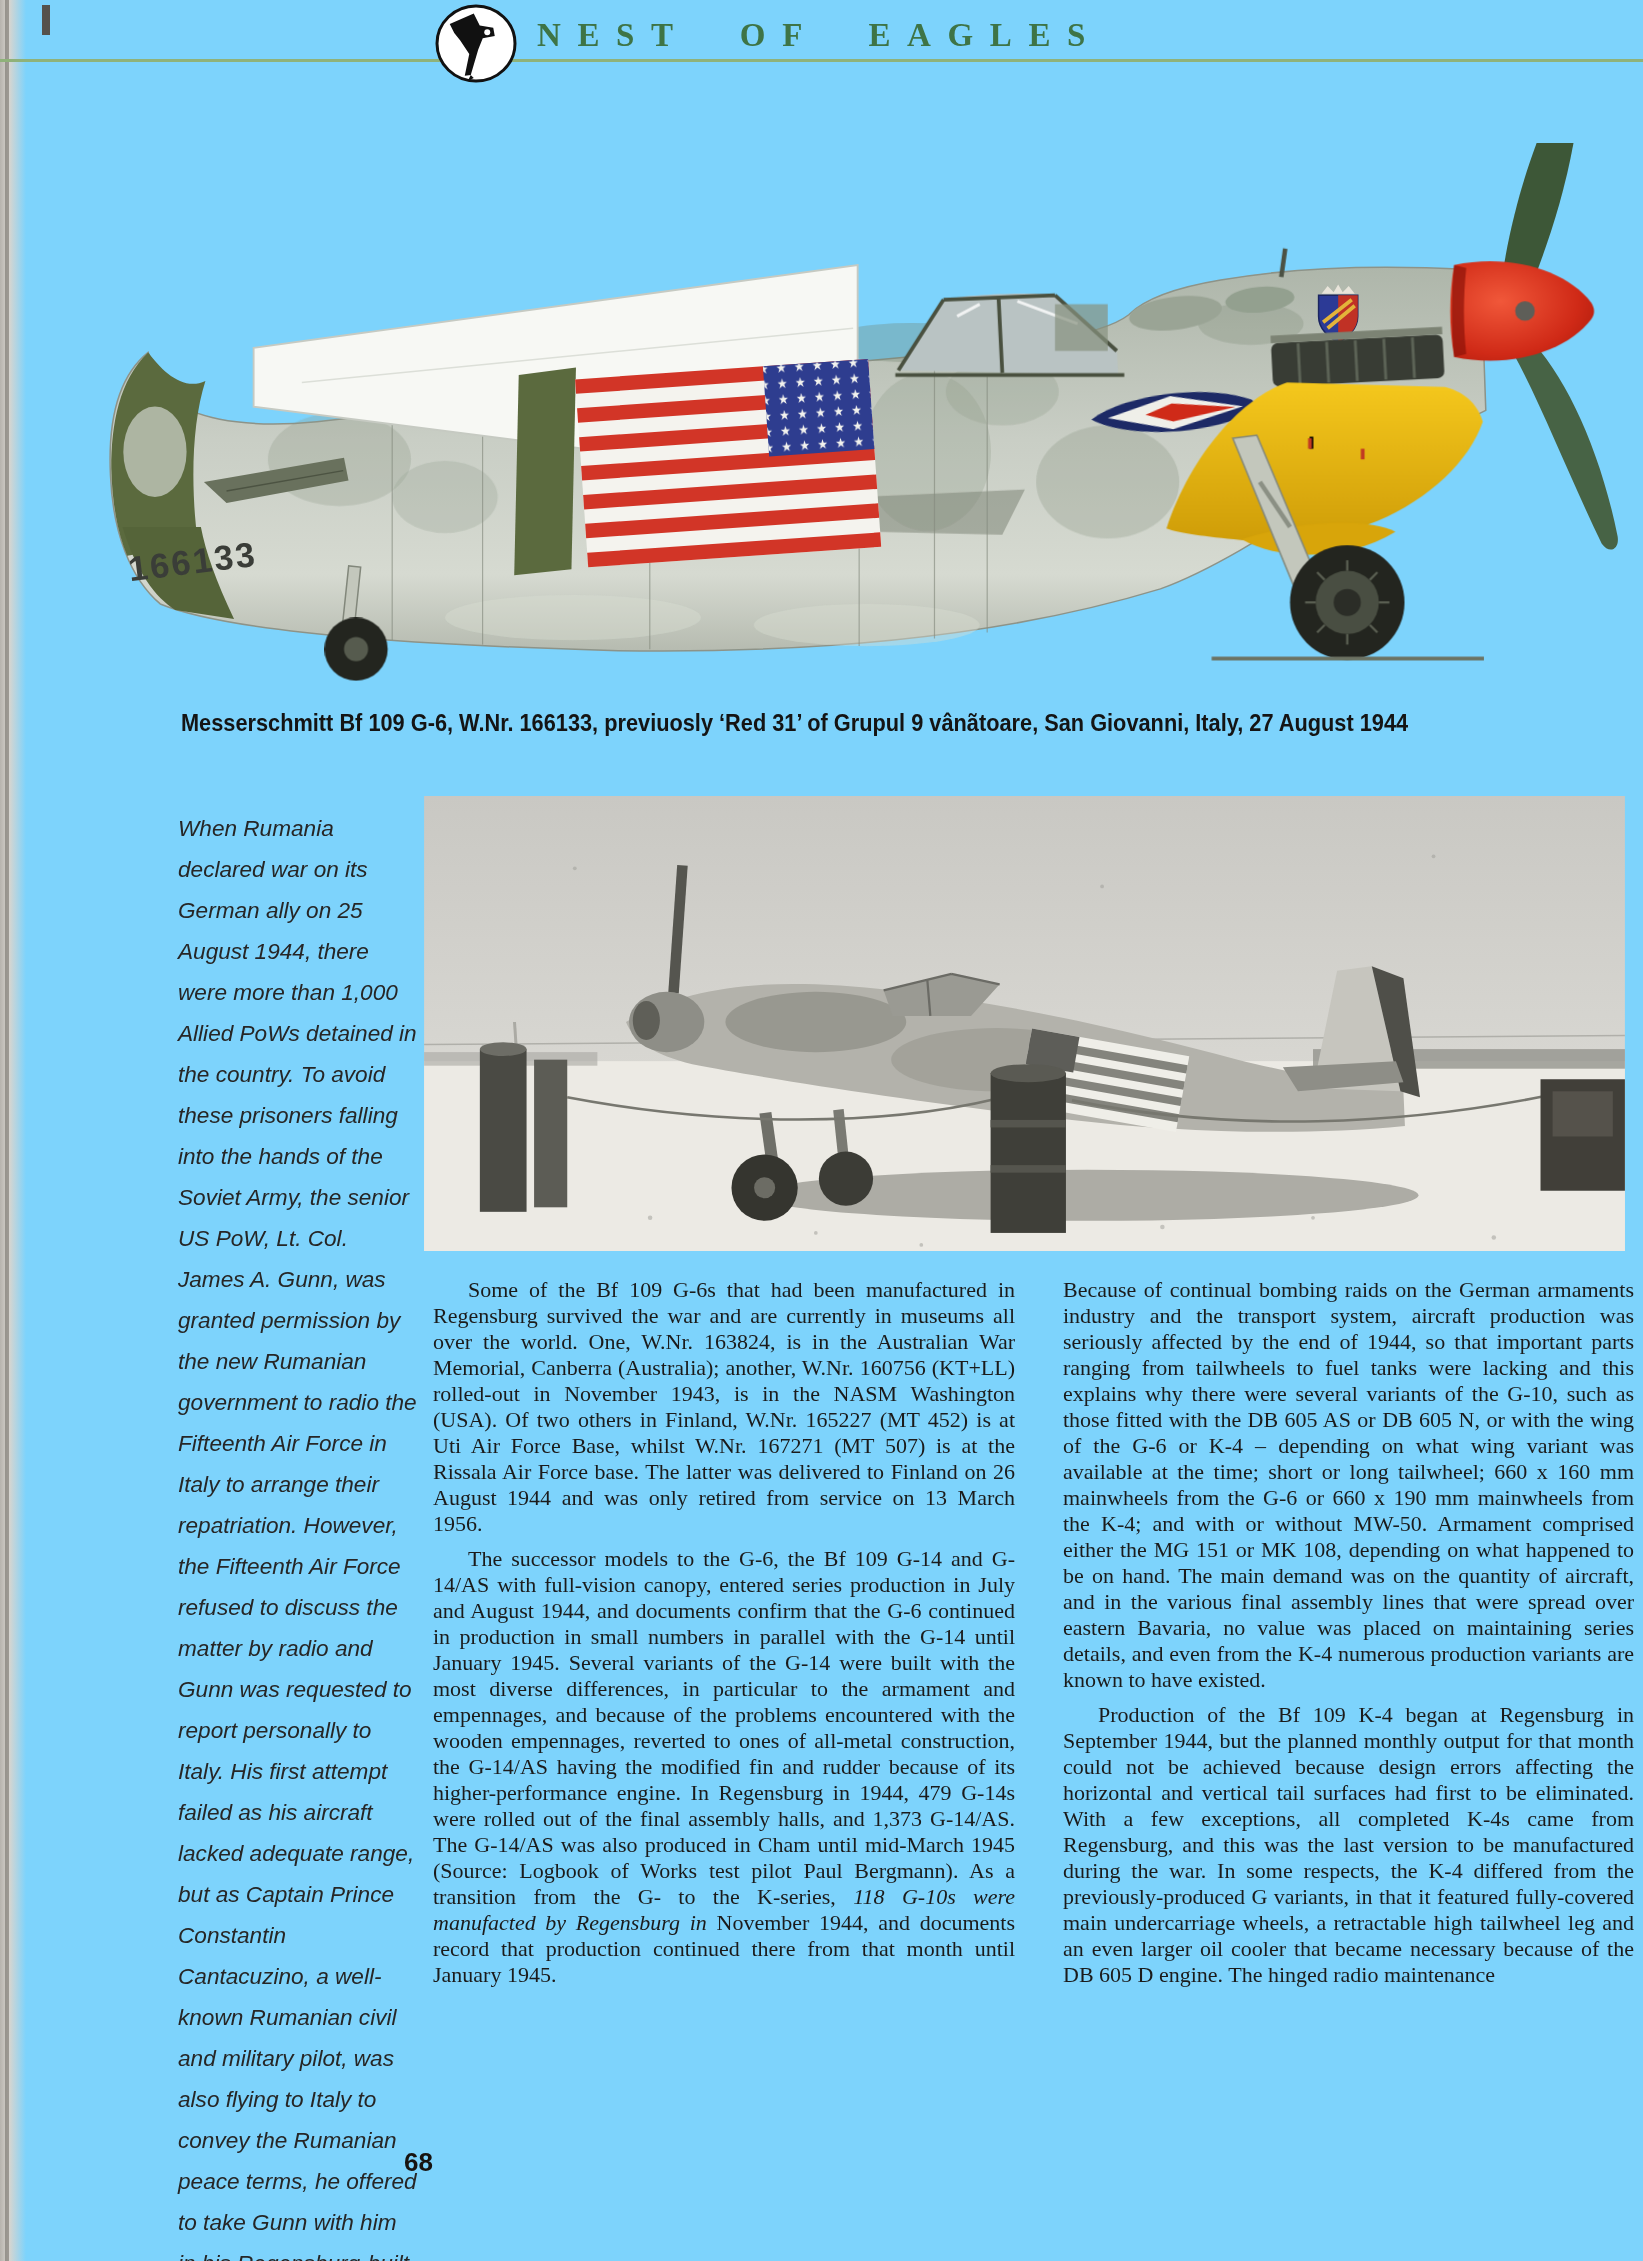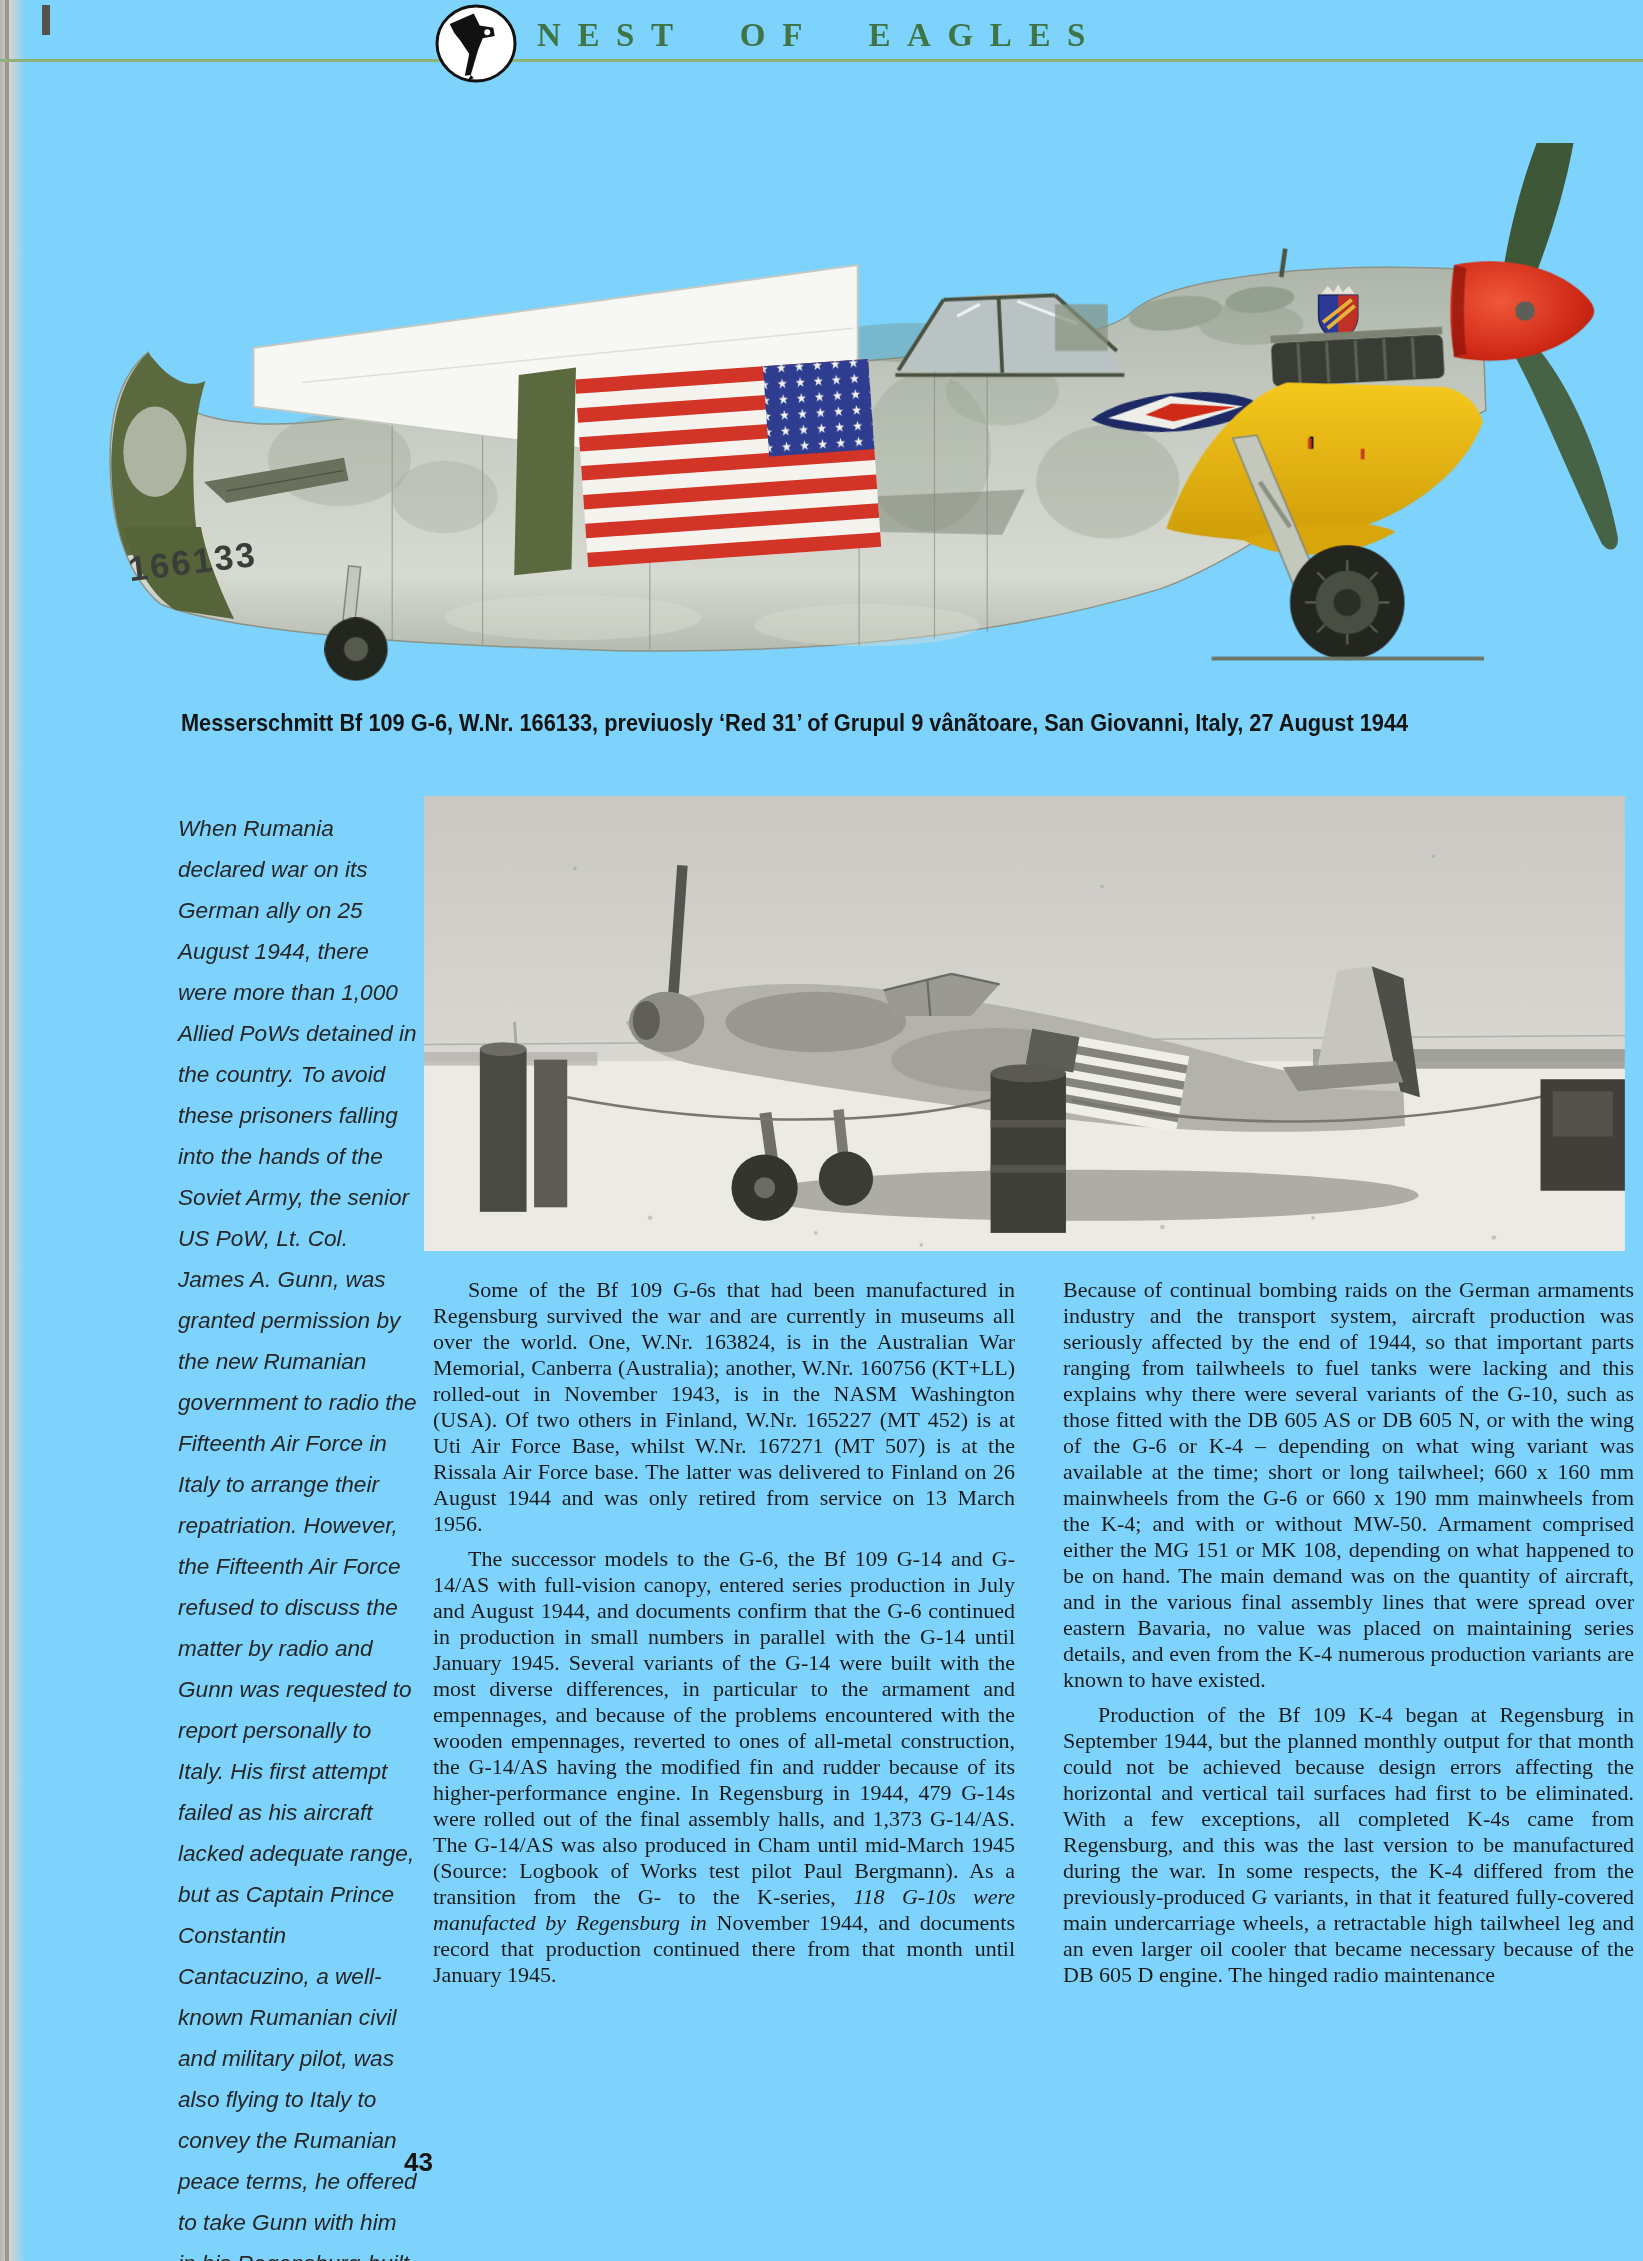--- a/index.html
+++ b/index.html
@@ -305,16 +305,16 @@
 
   <div class="col col-left">
     <p class="indent">Some of the Bf 109 G-6s that had been manufactured in Regensburg survived the war and are currently in museums all over the world. One, W.Nr. 163824, is in the Australian War Memorial, Canberra (Australia); another, W.Nr. 160756 (KT+LL) rolled-out in November 1943, is in the NASM Washington (USA). Of two others in Finland, W.Nr. 165227 (MT 452) is at Uti Air Force Base, whilst W.Nr. 167271 (MT 507) is at the Rissala Air Force base. The latter was delivered to Finland on 26 August 1944 and was only retired from service on 13 March 1956.</p>
     <p class="indent"><span>The successor models to the G-6, the Bf 109 G-14 and G-14/AS with full-vision canopy, entered series production in July and August 1944, and documents confirm that the G-6 continued in production in small numbers in parallel with the G-14 until January 1945. Several variants of the G-14 were built with the most diverse differences, in particular to the armament and empennages, and because of the problems encountered with the wooden empennages, reverted to ones of all-metal construction, the G-14/AS having the modified fin and rudder because of its higher-performance engine. In Regensburg in 1944, 479 G-14s were rolled out of the final assembly halls, and 1,373 G-14/AS. The G-14/AS was also produced in Cham until mid-March 1945 (Source: Logbook of Works test pilot Paul Bergmann). As a transition from the G- to the K-series, </span><i>118 G-10s were manufacted by Regensburg in </i><span>November 1944, and documents record that production continued there from that month until January 1945.</span></p>
   </div>
   <div class="col col-right">
     <p>Because of continual bombing raids on the German armaments industry and the transport system, aircraft production was seriously affected by the end of 1944, so that important parts ranging from tailwheels to fuel tanks were lacking and this explains why there were several variants of the G-10, such as those fitted with the DB 605 AS or DB 605 N, or with the wing of the G-6 or K-4 – depending on what wing variant was available at the time; short or long tailwheel; 660 x 160 mm mainwheels from the G-6 or 660 x 190 mm mainwheels from the K-4; and with or without MW-50. Armament comprised either the MG 151 or MK 108, depending on what happened to be on hand. The main demand was on the quantity of aircraft, and in the various final assembly lines that were spread over eastern Bavaria, no value was placed on maintaining series details, and even from the K-4 numerous production variants are known to have existed.</p>
     <p class="indent">Production of the Bf 109 K-4 began at Regensburg in September 1944, but the planned monthly output for that month could not be achieved because design errors affecting the horizontal and vertical tail surfaces had first to be eliminated. With a few exceptions, all completed K-4s came from Regensburg, and this was the last version to be manufactured during the war. In some respects, the K-4 differed from the previously-produced G variants, in that it featured fully-covered main undercarriage wheels, a retractable high tailwheel leg and an even larger oil cooler that became necessary because of the DB 605 D engine. The hinged radio maintenance</p>
   </div>
 
-  <div class="pageno">43</div>
+  <div class="pageno">68</div>
 
 </div>
 
 
 </body></html>

